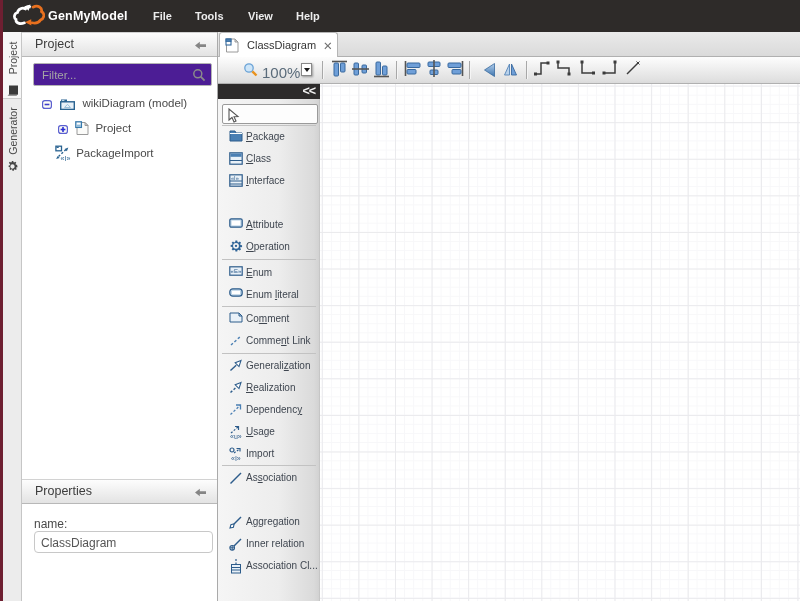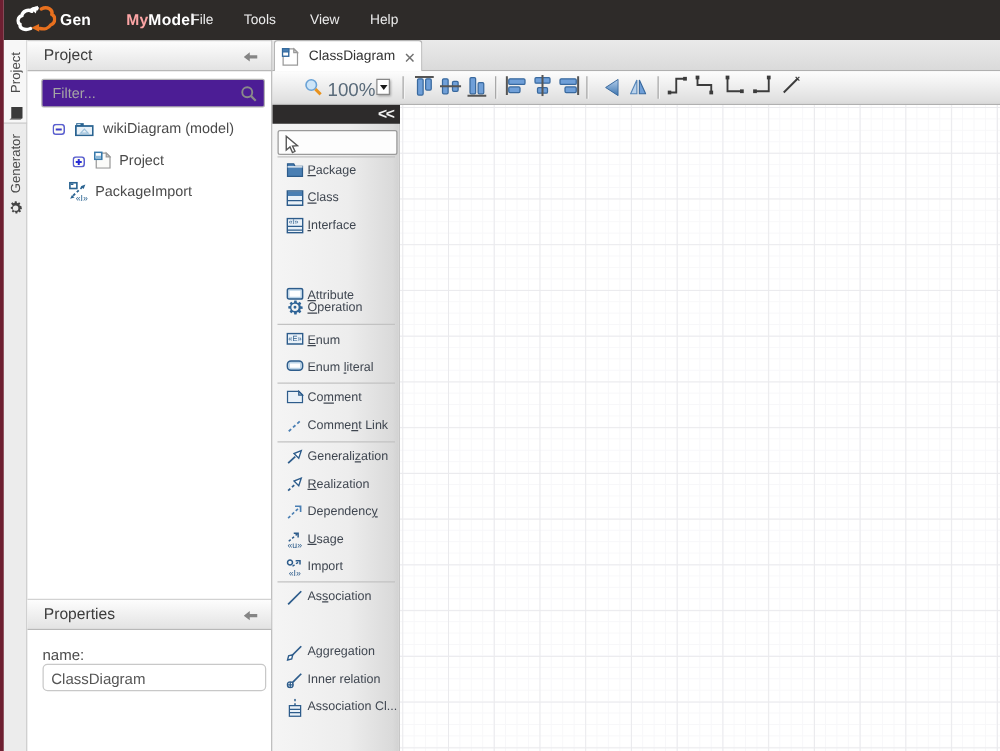--- a/index.html
+++ b/index.html
@@ -4,22 +4,22 @@
 <style>
 * { margin:0; padding:0; box-sizing:border-box; }
 html,body { width:800px; height:601px; overflow:hidden; }
 body { font-family:"Liberation Sans", sans-serif; position:relative; background:#fff; }
 #root { position:absolute; left:0; top:0; width:800px; height:601px; overflow:hidden; }
 
 
 #topbar { position:absolute; left:3px; top:0; width:797px; height:32px; background:#2e2b29; }
 #redstrip { position:absolute; left:0; top:0; width:3px; height:601px; background:#6e1f31; z-index:20; }
 .brand { position:absolute; left:45px; top:9px; font-size:12.5px; font-weight:bold; color:#fff; letter-spacing:0.2px; }
-.brand .my { color:#fca5a5;margin-left:28px; }
-.menuitem { position:absolute; top:10px; font-size:11px; font-weight:normal; color:#ececec; }
+.brand .my { color:#ffffff; }
+.menuitem { position:absolute; top:10px; font-size:11px; font-weight:bold; color:#ececec; }
 
 
 #vtabs { position:absolute; left:3px; top:32px; width:19px; height:569px; background:#ececec; border-right:1px solid #c6c6c6; }
 #vtab-project { position:absolute; left:0; top:0; width:18px; height:66px; background:#f7f7f7; }
 .vtab-text { position:absolute; white-space:nowrap; color:#4a4a4a; font-size:10.5px; transform:translate(-50%,-50%) rotate(-90deg); }
 
 
 #leftcol { position:absolute; left:22px; top:32px; width:196px; height:569px; background:#fff; border-right:1px solid #aaa; }
 .phead { position:absolute; left:0; width:195px; height:25px; background:linear-gradient(#fdfdfd,#e3e3e3); border-bottom:1px solid #b8b8b8; border-top:1px solid #d2d2d2; }
 .phead .ptitle { position:absolute; left:13px; top:4px; font-size:12.5px; color:#3c3c3c; }
@@ -299,21 +299,21 @@
     </div>
     <div class="prow" style="top:86px">
       <svg width="14" height="13" viewBox="0 0 14 13">
             <rect x="0.8" y="0.8" width="12.4" height="11.4" fill="#e9f1f8" stroke="#2d5c8b" stroke-width="1.2"></rect>
             <text x="2" y="5.6" font-size="5.6" fill="#2d5c8b">«I»</text>
             <line x1="1" y1="7" x2="13" y2="7" stroke="#2d5c8b"></line>
             <line x1="1" y1="10" x2="13" y2="10" stroke="#2d5c8b"></line>
           </svg>
       <span class="plabel"><u>I</u>nterface</span>
     </div>
-    <div class="prow" style="top:142px">
+    <div class="prow" style="top:130px">
       <svg width="14" height="10" viewBox="0 0 14 10">
             <rect x="0.8" y="0.8" width="12.4" height="8.4" rx="1.5" fill="#bdd4e7" stroke="#2d5c8b" stroke-width="1.2"></rect>
             <rect x="2.6" y="2.6" width="8.8" height="4.8" fill="#fff"></rect>
           </svg>
       <span class="plabel"><u>A</u>ttribute</span>
     </div>
     <div class="prow" style="top:152px">
       <svg width="14" height="14" viewBox="0 0 24 24">
             <path fill="#2f6497" d="M12 7a5 5 0 100 10 5 5 0 000-10zm0 3a2 2 0 110 4 2 2 0 010-4zm10.4 4.5l-2.6-.4a8 8 0 01-.7 1.7l1.6 2.1-2.3 2.3-2.1-1.6c-.5.3-1.1.5-1.7.7l-.4 2.6h-3.2l-.4-2.6a8 8 0 01-1.7-.7l-2.1 1.6-2.3-2.3 1.6-2.1c-.3-.5-.5-1.1-.7-1.7l-2.6-.4v-3.2l2.6-.4c.2-.6.4-1.2.7-1.7L4.5 6.8l2.3-2.3 2.1 1.6c.5-.3 1.1-.5 1.7-.7l.4-2.6h3.2l.4 2.6c.6.2 1.2.4 1.7.7l2.1-1.6 2.3 2.3-1.6 2.1c.3.5.5 1.1.7 1.7l2.6.4z" transform="translate(0 -2)"></path>
           </svg>

